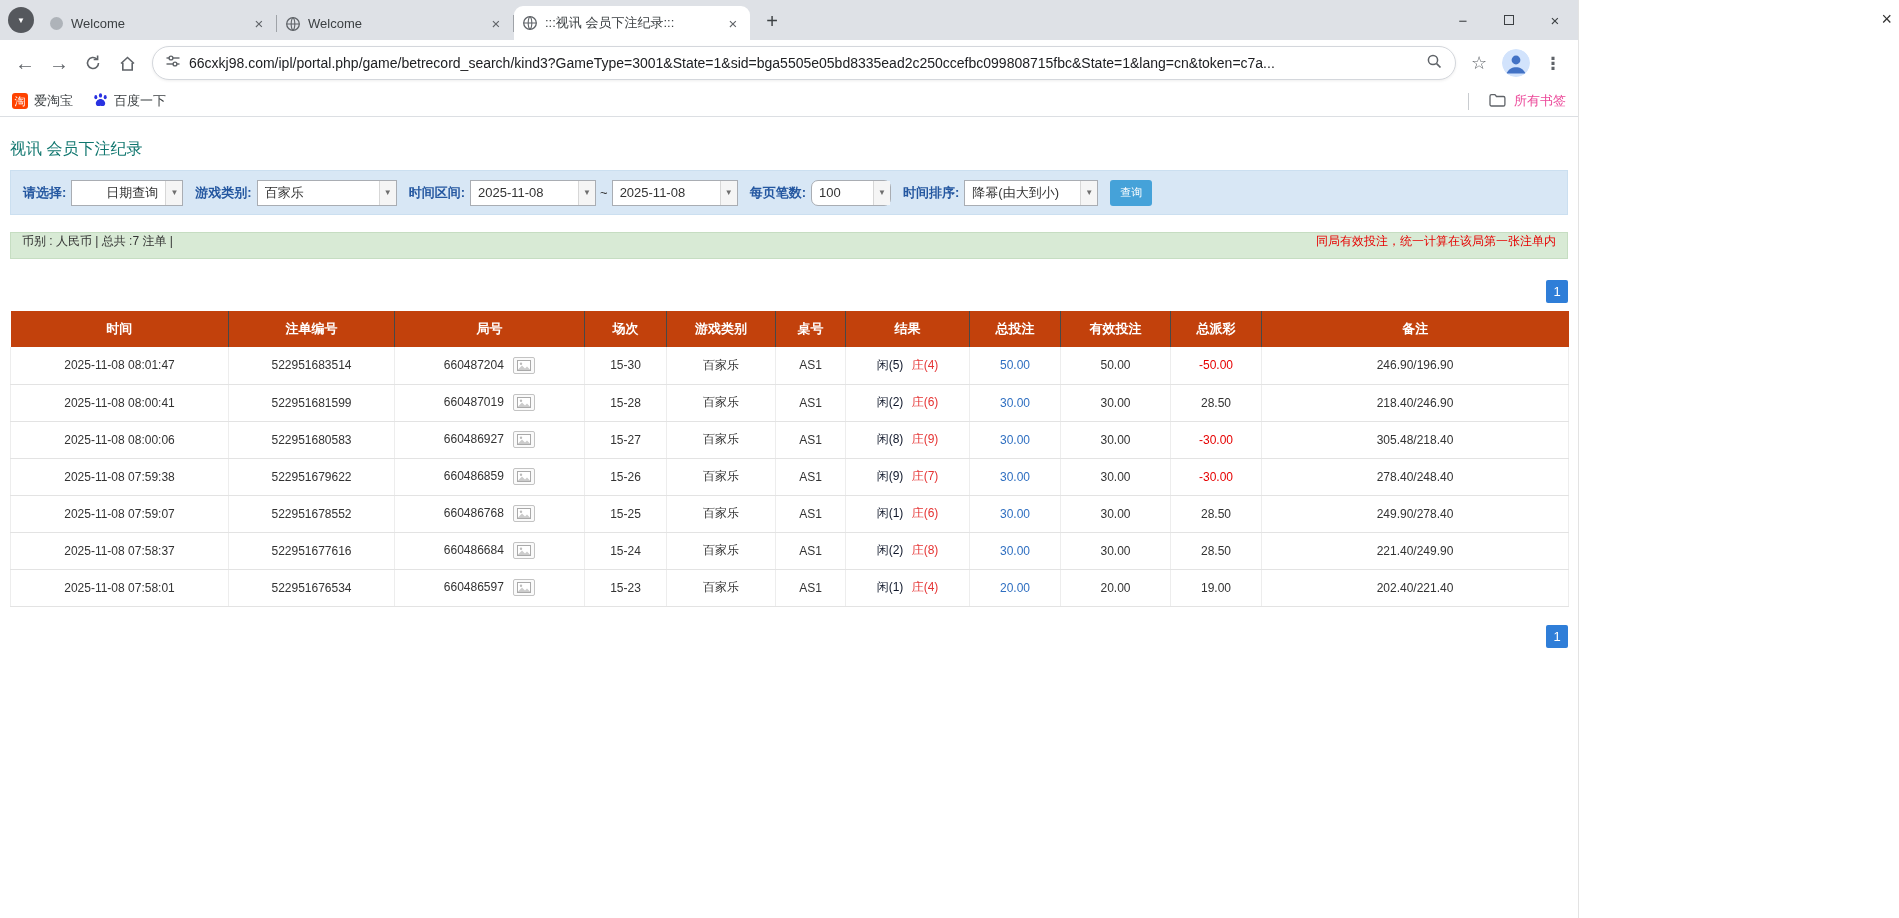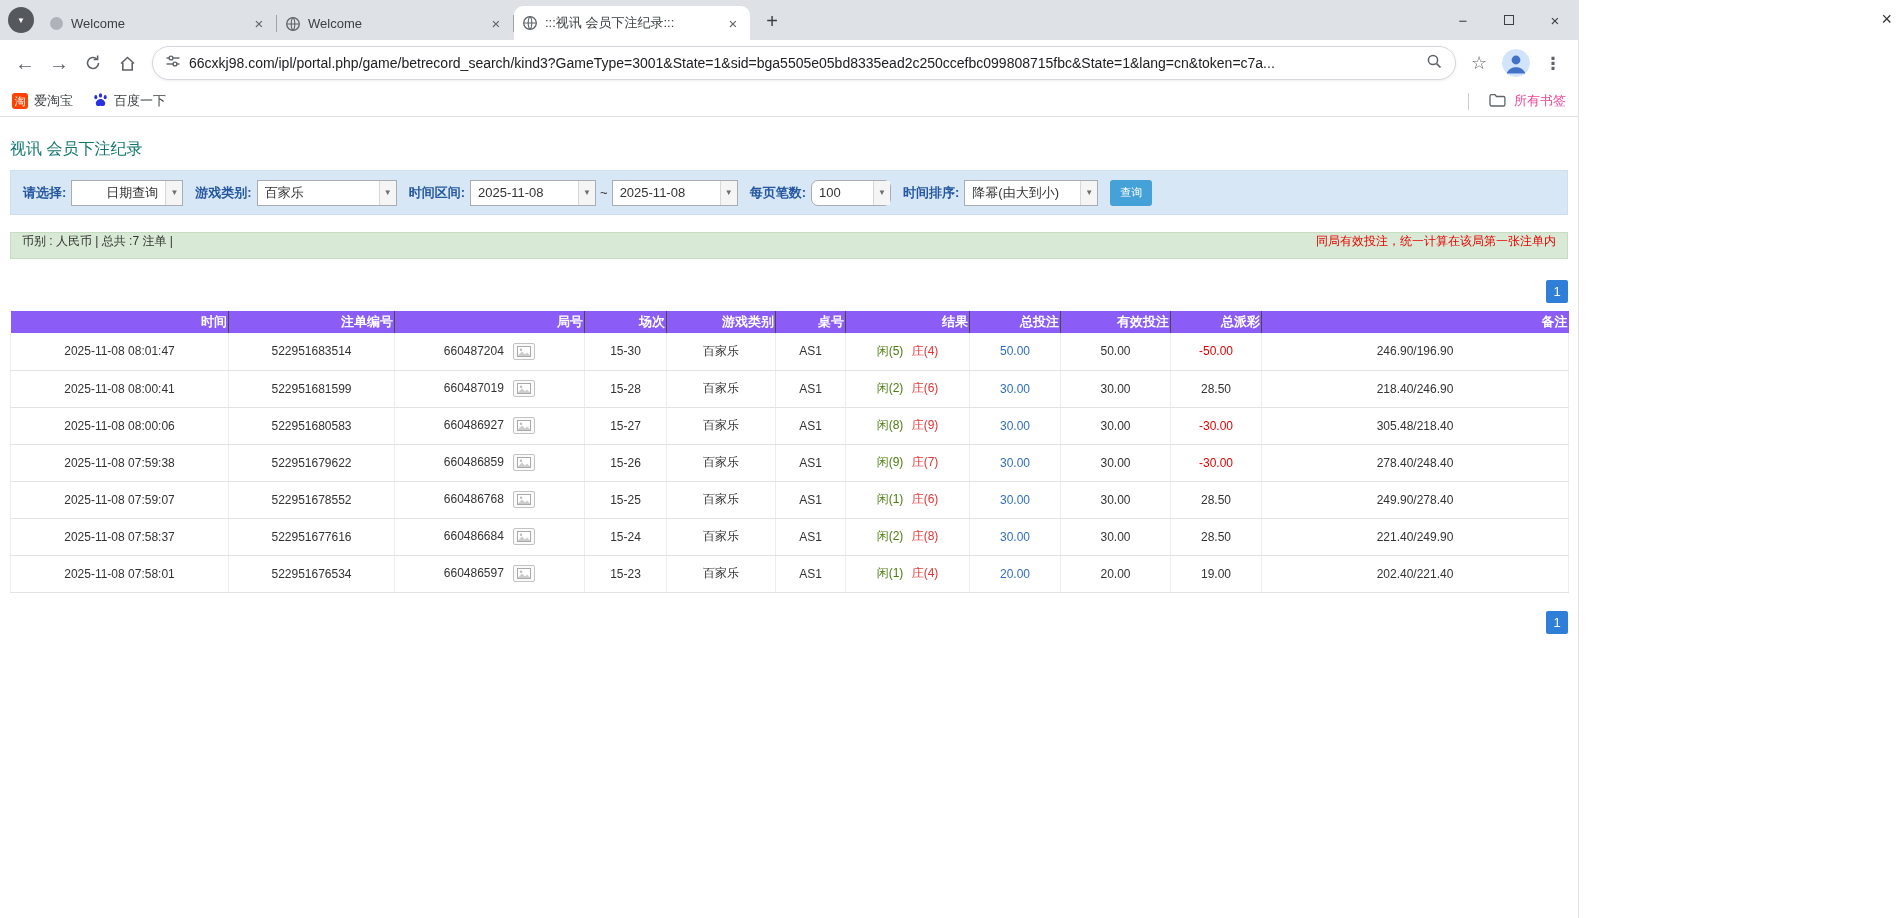--- a/index.html
+++ b/index.html
@@ -62,25 +62,25 @@
 
   .info-bar { margin: 17px 10px 0; height: 27px; background: #d8ead5; border: 1px solid #c6ddc2; display: flex; align-items: flex-start; justify-content: space-between; padding: 0 11px; font-size: 12px; color: #333; }
   .info-right { color: #e60000; }
 
   .pager { margin: 0 10px; display: flex; justify-content: flex-end; }
   .pager.top { margin-top: 21px; }
   .pager.bottom { margin-top: 18px; }
   .page-btn { min-width: 22px; height: 23px; padding: 0 4px; background: #2f7ed8; color: #fff; font-size: 13px; display: flex; align-items: center; justify-content: center; border-radius: 2px; cursor: pointer; }
 
   .bet-table { margin: 8px 10px 0; width: 1558px; border-collapse: collapse; table-layout: fixed; font-size: 12px; color: #333; }
-  .bet-table thead th { background: #8b5cf6; color: #fff; height: 22px; font-weight: bold; font-size: 13px; border-right: 1px solid #484848; text-align: right; }
+  .bet-table thead th { background: #c2410c; color: #fff; height: 36px; font-weight: bold; font-size: 13px; border-right: 1px solid #484848; text-align: center; }
   .bet-table thead th:last-child { border-right: none; }
   .bet-table tbody.data td { height: 37px; background: #fff; border-bottom: 1px solid #e3e3e3; border-right: 1px solid #ededed; border-left: 1px solid #ededed; text-align: center; padding: 0 4px; overflow: hidden; white-space: nowrap; }
   .blue-val { color: #2f6fc1; }
-  .player { color: #4d7c0f; }
+  .player { color: #0f172a; }
   .banker { color: #e53333; margin-left: 5px; }
   .payout-val.neg { color: #e60000; }
   .round-icon { display: inline-flex; width: 22px; height: 17px; border: 1px solid #c3c3c3; background: #fafafa; border-radius: 2px; align-items: center; justify-content: center; margin-left: 6px; vertical-align: middle; cursor: pointer; }
   .bet-table tr.summary-row td { height: 26px; background: #9d9d9d; color: #fff; border-right: 1px solid #909090; border-bottom: 1px solid #b8b8b8; text-align: center; font-size: 12px; }
   .bet-table tr.summary-row td.payout-val.neg { color: #ff1a1a; }
 </style>
 </head>
 <body>
 
 <div class="screen">

